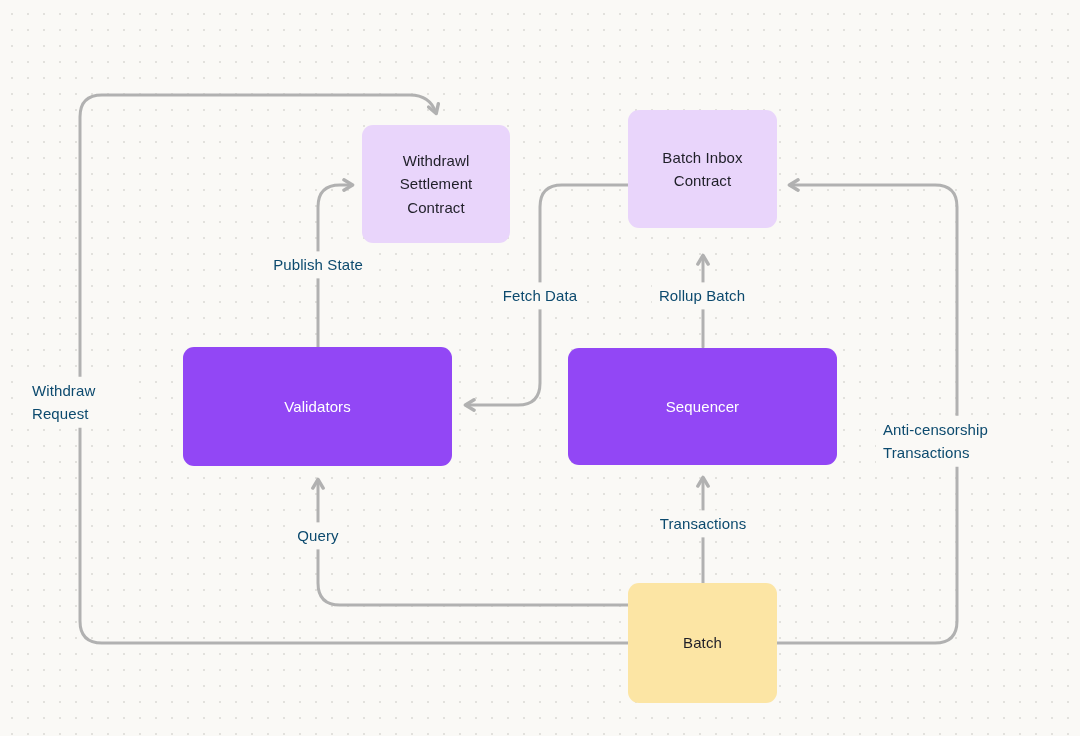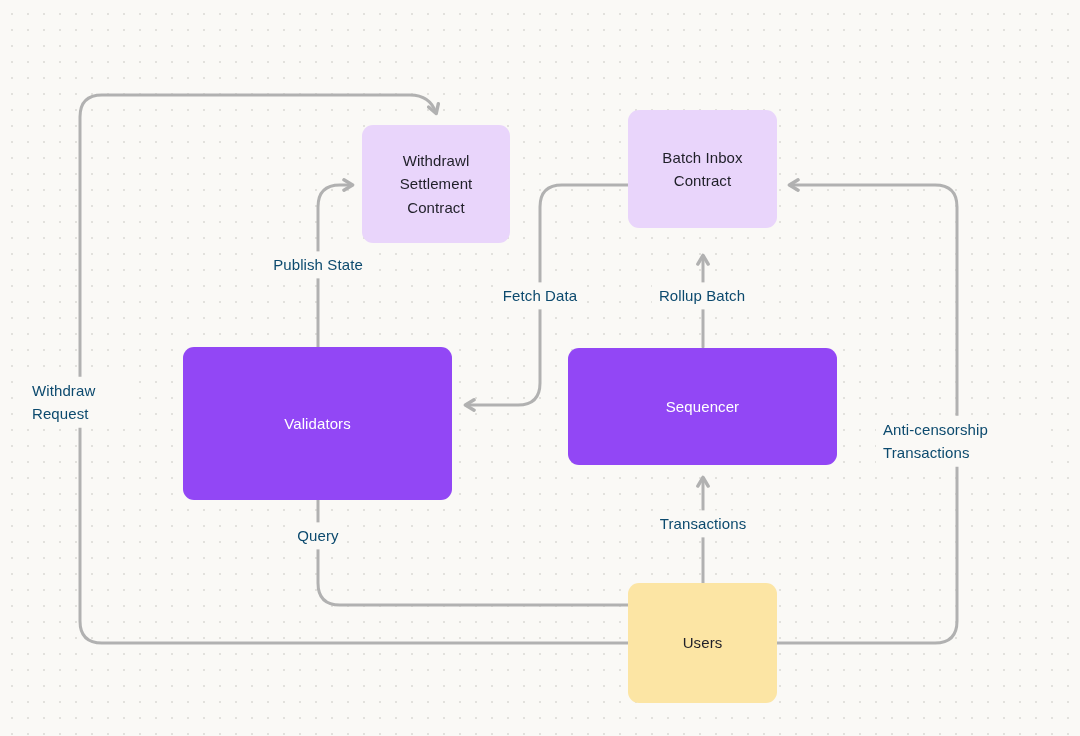--- a/index.html
+++ b/index.html
@@ -89,30 +89,30 @@
 
 
   <div class="node secondary" id="node-withdrawl-settlement-contract" style="left:362px; top:125px; width:148px; height:118px;">
     <span>Withdrawl Settlement Contract</span>
   </div>
 
   <div class="node secondary" id="node-batch-inbox-contract" style="left:628px; top:110px; width:149px; height:118px;">
     <span>Batch Inbox Contract</span>
   </div>
 
-  <div class="node primary" id="node-validators" style="left:183px; top:347px; width:269px; height:153px;">
+  <div class="node primary" id="node-validators" style="left:183px; top:347px; width:269px; height:119px;">
     <span>Validators</span>
   </div>
 
   <div class="node primary" id="node-sequencer" style="left:568px; top:348px; width:269px; height:117px;">
     <span>Sequencer</span>
   </div>
 
   <div class="node accent" id="node-users" style="left:628px; top:583px; width:149px; height:120px;">
-    <span>Users</span>
+    <span>Batch</span>
   </div>
 
   <div class="edge-label" id="lbl-publish-state" style="left:318px; top:265px;">Publish State</div>
 
   <div class="edge-label wrap" id="lbl-withdraw-request" style="left:80px; top:366px;">Withdraw Request</div>
 
   <div class="edge-label" id="lbl-query" style="left:318px; top:536px;">Query</div>
 
   <div class="edge-label" id="lbl-fetch-data" style="left:540px; top:296px;">Fetch Data</div>
 

